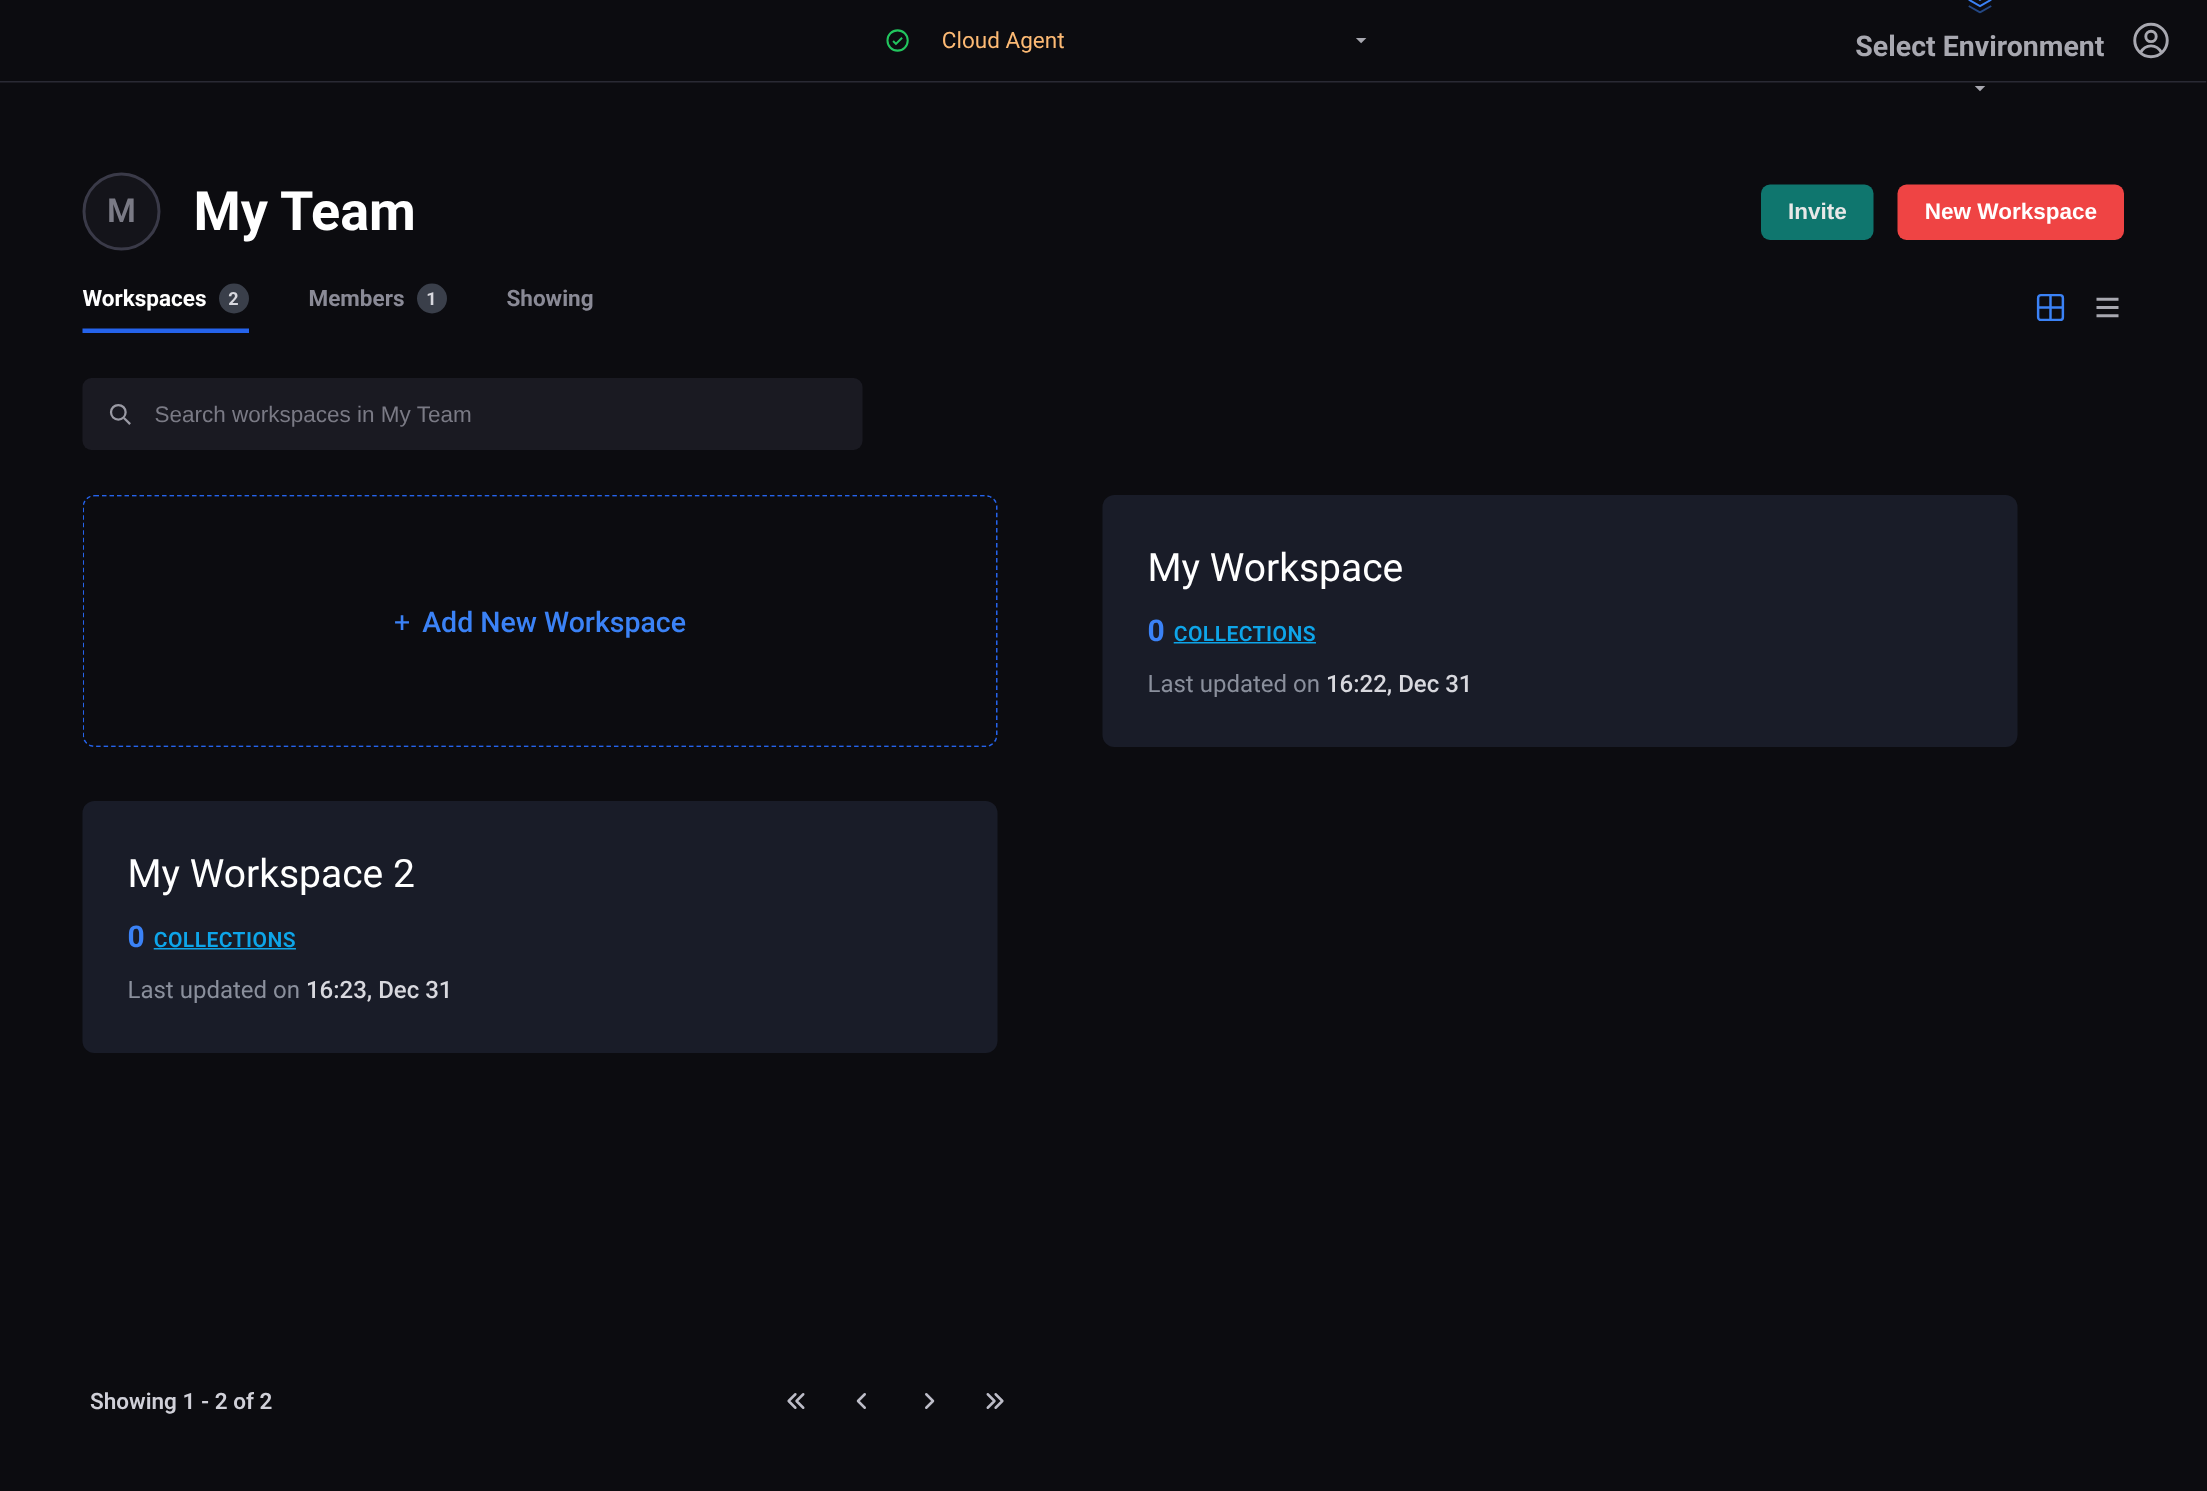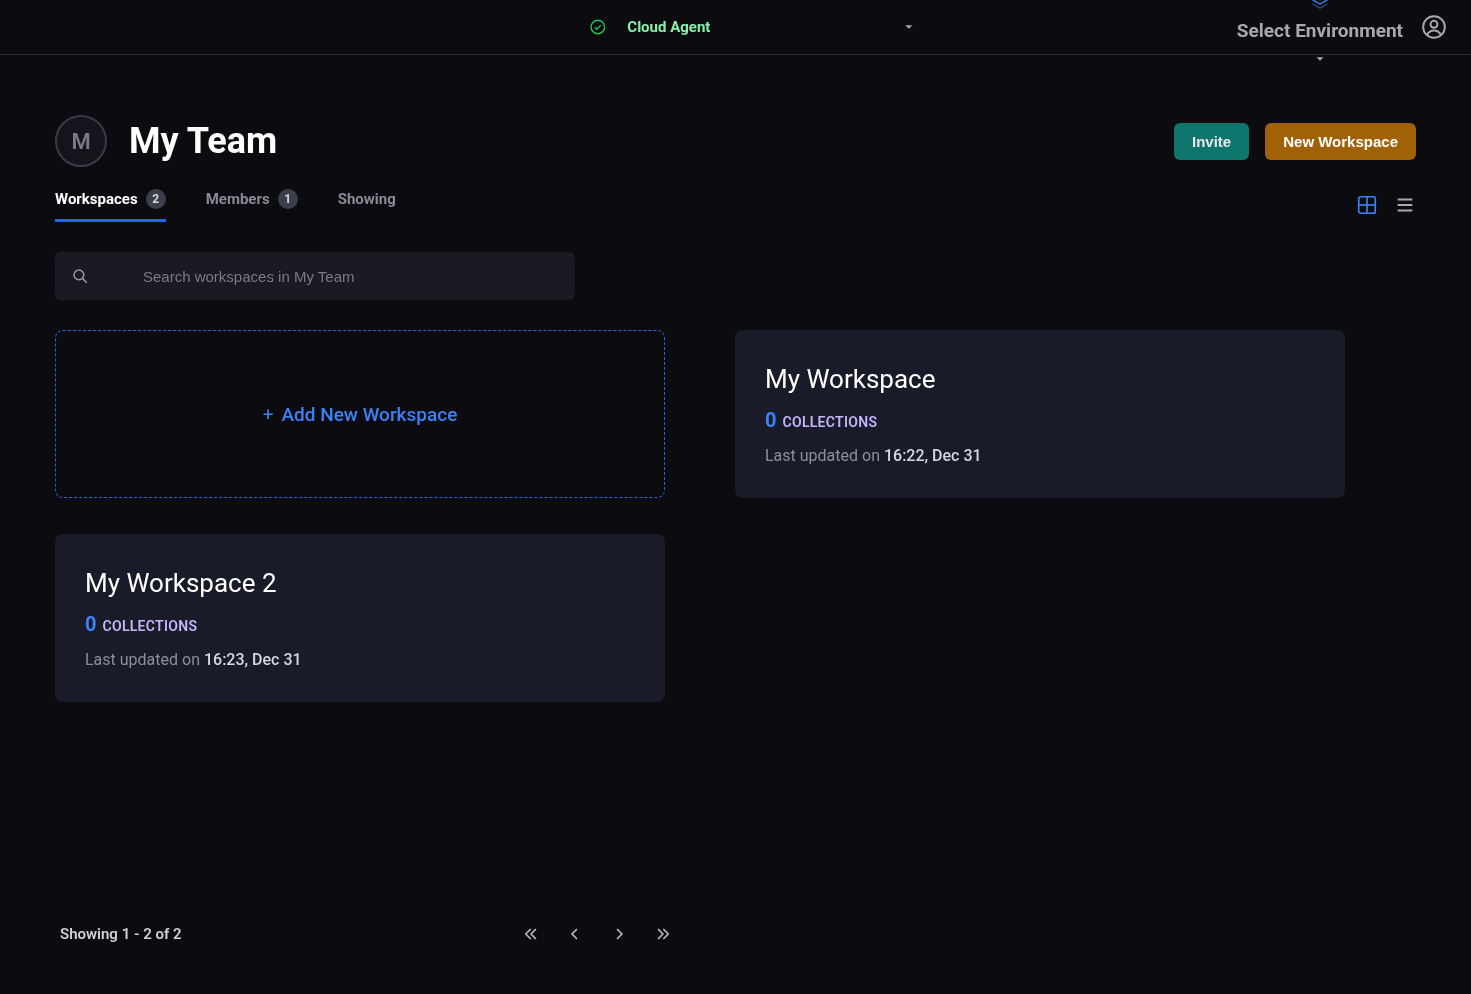--- a/index.html
+++ b/index.html
@@ -27,23 +27,23 @@
       align-items: center;
       gap: 10px;
     }
     .agent-group {
       position: absolute;
       left: 50%;
       transform: translateX(-45%);
       display: flex;
       align-items: center;
       gap: 21px;
-      font-weight: 700;
+      font-weight: 400;
       font-size: 15px;
-      color: #86efac;
+      color: #fdba74;
     }
     .agent-dropdown {
       margin-left: 170px;
     }
     .env-group {
       color: #a8a8b0;
       font-size: 19px;
       font-weight: 700;
       display: flex;
       align-items: center;
@@ -90,21 +90,21 @@
     .header-right { display: flex; gap: 16px; }
     .btn {
       padding: 10px 18px;
       border-radius: 6px;
       border: none;
       font-size: 15px;
       font-weight: 600;
       cursor: pointer;
     }
     .btn-invite { background: #0f766e; color: #e8e8e8; }
-    .btn-primary { background: #a16207; color: #fff; }
+    .btn-primary { background: #ef4444; color: #fff; }
 
     
     .tabs-row {
       display: flex;
       align-items: center;
       justify-content: space-between;
       border-bottom: 0;
       margin-bottom: 30px;
     }
     .tabs { display: flex; gap: 40px; align-items: center; }
@@ -130,21 +130,20 @@
 
     
     .search-wrap {
       width: 520px;
       background: #1a1a22;
       border-radius: 6px;
       display: flex; align-items: center;
       padding: 0 16px;
       height: 48px;
       margin-bottom: 30px;
-      gap: 40px;
     }
     .search-icon { stroke: #9a9aa4; fill: none; stroke-width: 2; }
     .search-input {
       flex: 1; background: transparent; border: none; outline: none;
       color: #e8e8e8; font-size: 15px; margin-left: 14px;
     }
     .search-input::placeholder { color: #7a7a85; }
 
     
     .grid {
@@ -166,21 +165,21 @@
     .ws-card {
       background: #191c28;
       border-radius: 8px;
       height: 168px;
       padding: 34px 30px 24px 30px;
       cursor: pointer;
     }
     .ws-title { font-size: 26px; font-weight: 400; color: #fff; margin-bottom: 14px; }
     .ws-meta { display: flex; align-items: baseline; gap: 6px; margin-bottom: 14px; }
     .ws-count { color: #3b82f6; font-size: 20px; font-weight: 700; }
-    .ws-collections { color: #c4b5fd; font-size: 14px; font-weight: 600; letter-spacing: 0.3px; }
+    .ws-collections { color: #0ea5e9; font-size: 14px; font-weight: 600; letter-spacing: 0.3px; text-decoration: underline; }
     .ws-updated { color: #8a8f9c; font-size: 16px; }
     .ws-updated-time { color: #d8d8de; font-weight: 500; }
 
     
     .footer {
       position: absolute;
       bottom: 51px;
       left: 60px;
       display: flex;
       align-items: center;

